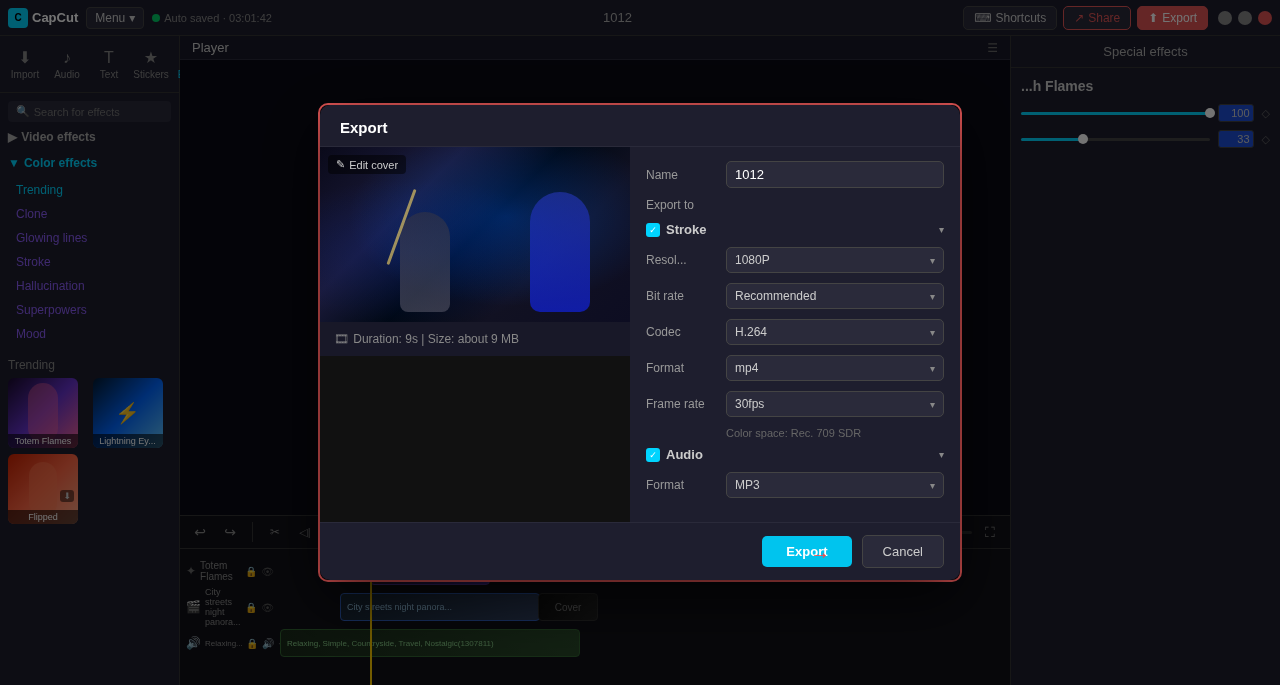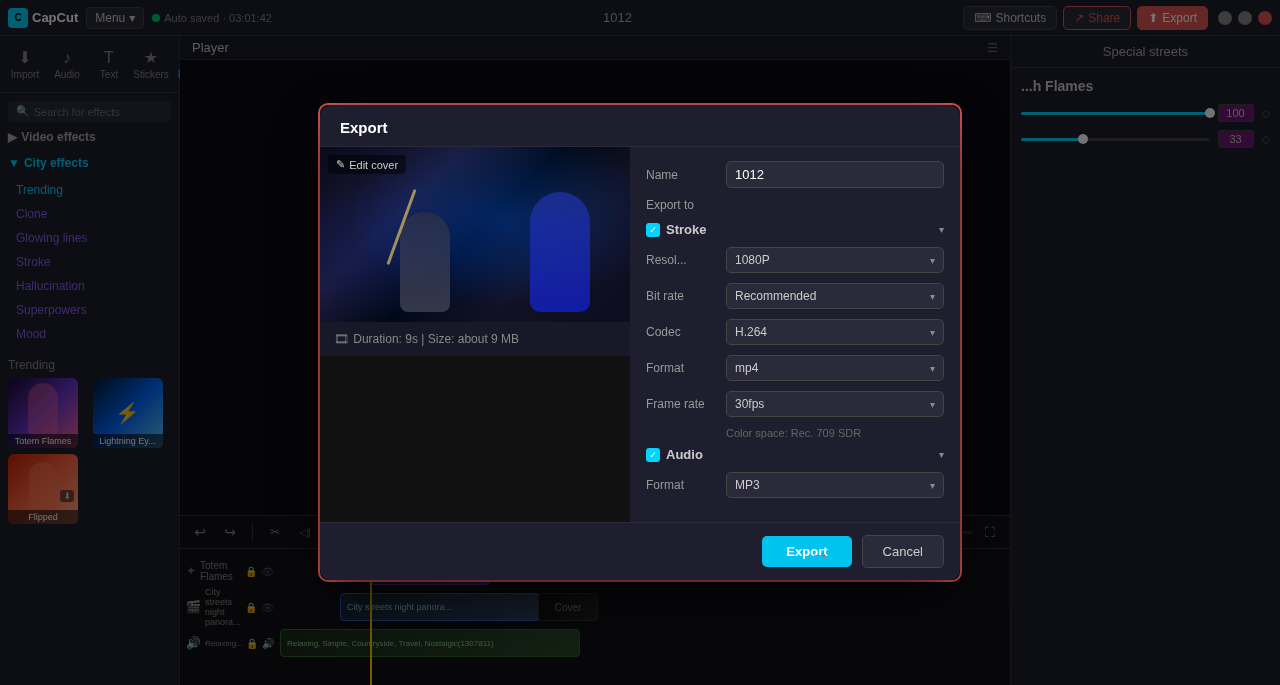--- a/index.html
+++ b/index.html
@@ -163,22 +163,22 @@
     }
     .slider-track {
       flex: 1; height: 3px; background: #444; border-radius: 2px; position: relative;
     }
     .slider-fill { height: 100%; background: #00d4ff; border-radius: 2px; }
     .slider-thumb {
       width: 10px; height: 10px; border-radius: 50%;
       background: #fff; position: absolute; top: -3.5px; cursor: pointer;
     }
     .slider-input {
-      width: 36px; background: #701a75; border: 1px solid #444;
-      border-radius: 3px; color: #ccc; font-size: 11px; text-align: center;
+      width: 36px; background: #1d4ed8; border: 1px solid #444;
+      border-radius: 3px; color: #ccc; font-size: 11px; text-align: right;
       padding: 2px 3px;
     }
 
     
     .timeline {
       height: 170px;
       background: #111118;
       border-top: 1px solid #333;
       display: flex; flex-direction: column;
     }
@@ -488,21 +488,21 @@
       <div class="sidebar-section">
         <div class="section-header">
           <span>▶</span>
           <span>Video effects</span>
         </div>
       </div>
 
       <div class="sidebar-section">
         <div class="section-header body">
           <span>▼</span>
-          <span>City effects</span>
+          <span>Color effects</span>
         </div>
         <ul class="sidebar-cat-list">
           <li class="sidebar-cat-item active">Trending</li>
           <li class="sidebar-cat-item">Clone</li>
           <li class="sidebar-cat-item">Glowing lines</li>
           <li class="sidebar-cat-item">Stroke</li>
           <li class="sidebar-cat-item">Hallucination</li>
           <li class="sidebar-cat-item">Superpowers</li>
           <li class="sidebar-cat-item">Mood</li>
         </ul>
@@ -619,21 +619,21 @@
             <div class="clip clip-audio" style="left:0px;width:300px;">
               <span style="font-size:8px;">Relaxing, Simple, Countryside, Travel, Nostalgic(1307811)</span>
             </div>
           </div>
         </div>
       </div>
     </div>
   </div>
 
   <div class="right-panel">
-    <div class="right-panel-header">Special streets</div>
+    <div class="right-panel-header">Special effects</div>
     <div class="effects-controls">
       <div class="effect-title">...h Flames</div>
       <div class="slider-row">
         <div class="slider-track">
           <div class="slider-fill" style="width:100%;"></div>
           <div class="slider-thumb" style="left:calc(100% - 5px);"></div>
         </div>
         <input class="slider-input" value="100" style="">
         <span style="font-size:11px;color:#666;">◇</span>
       </div>

